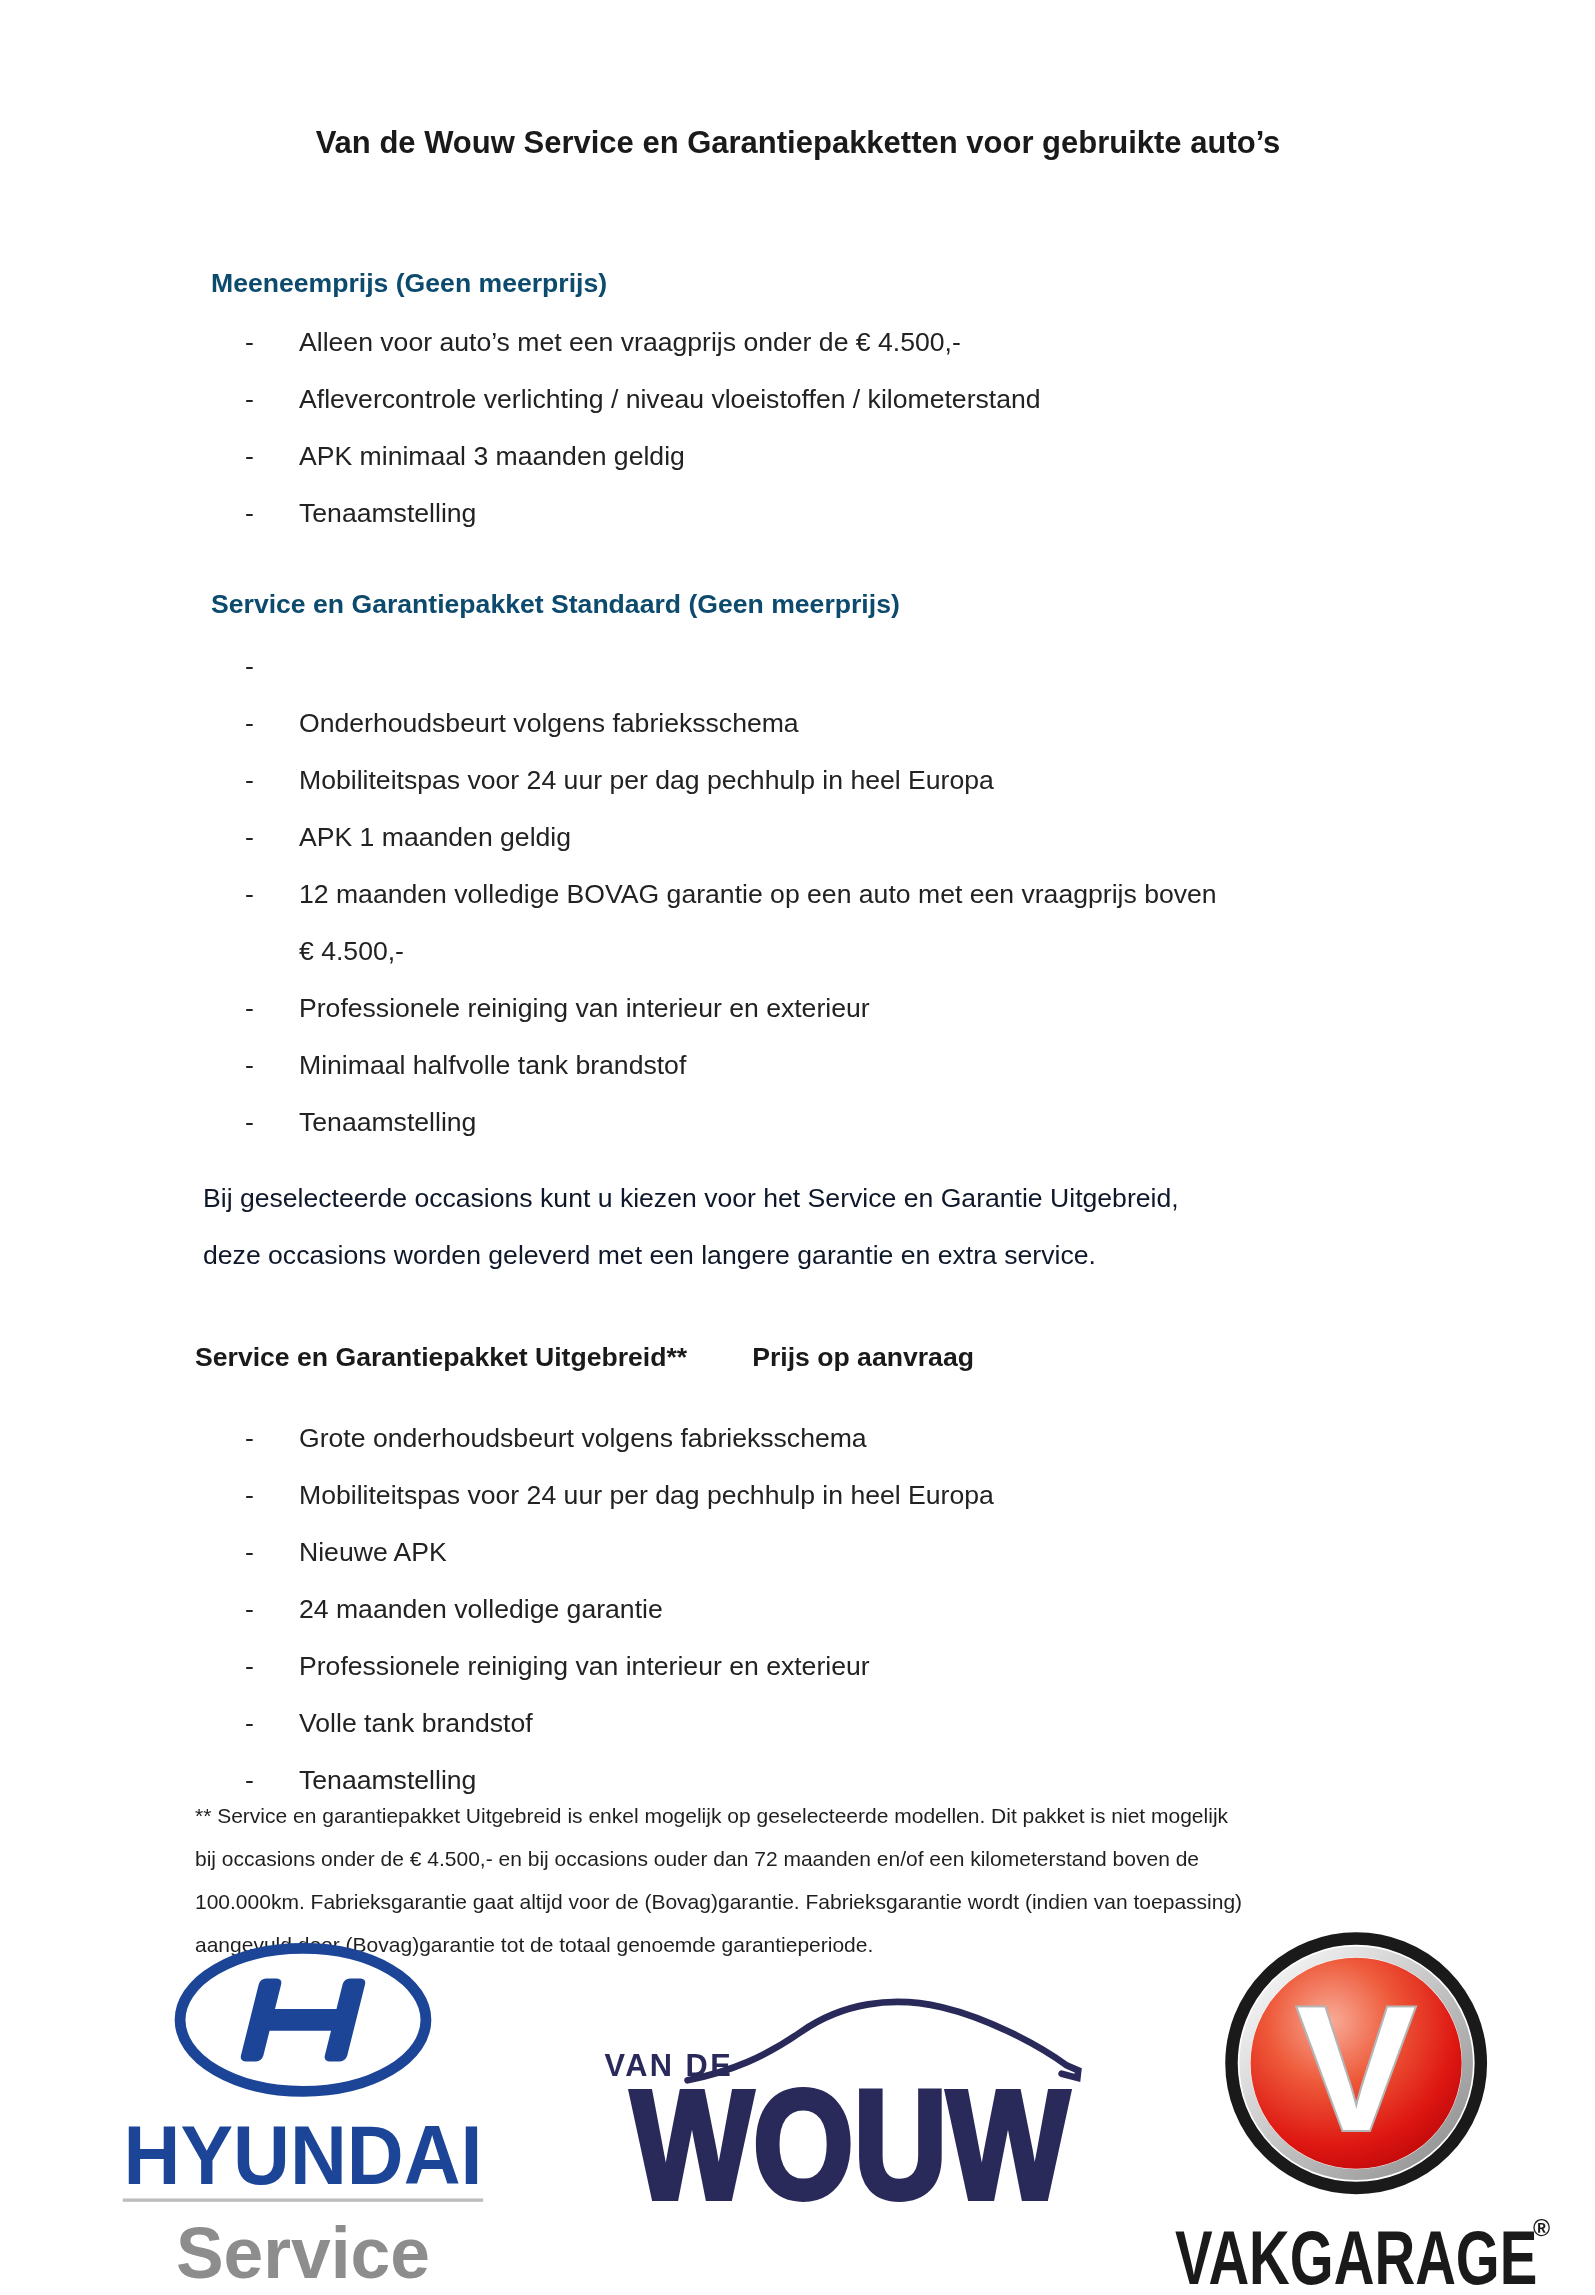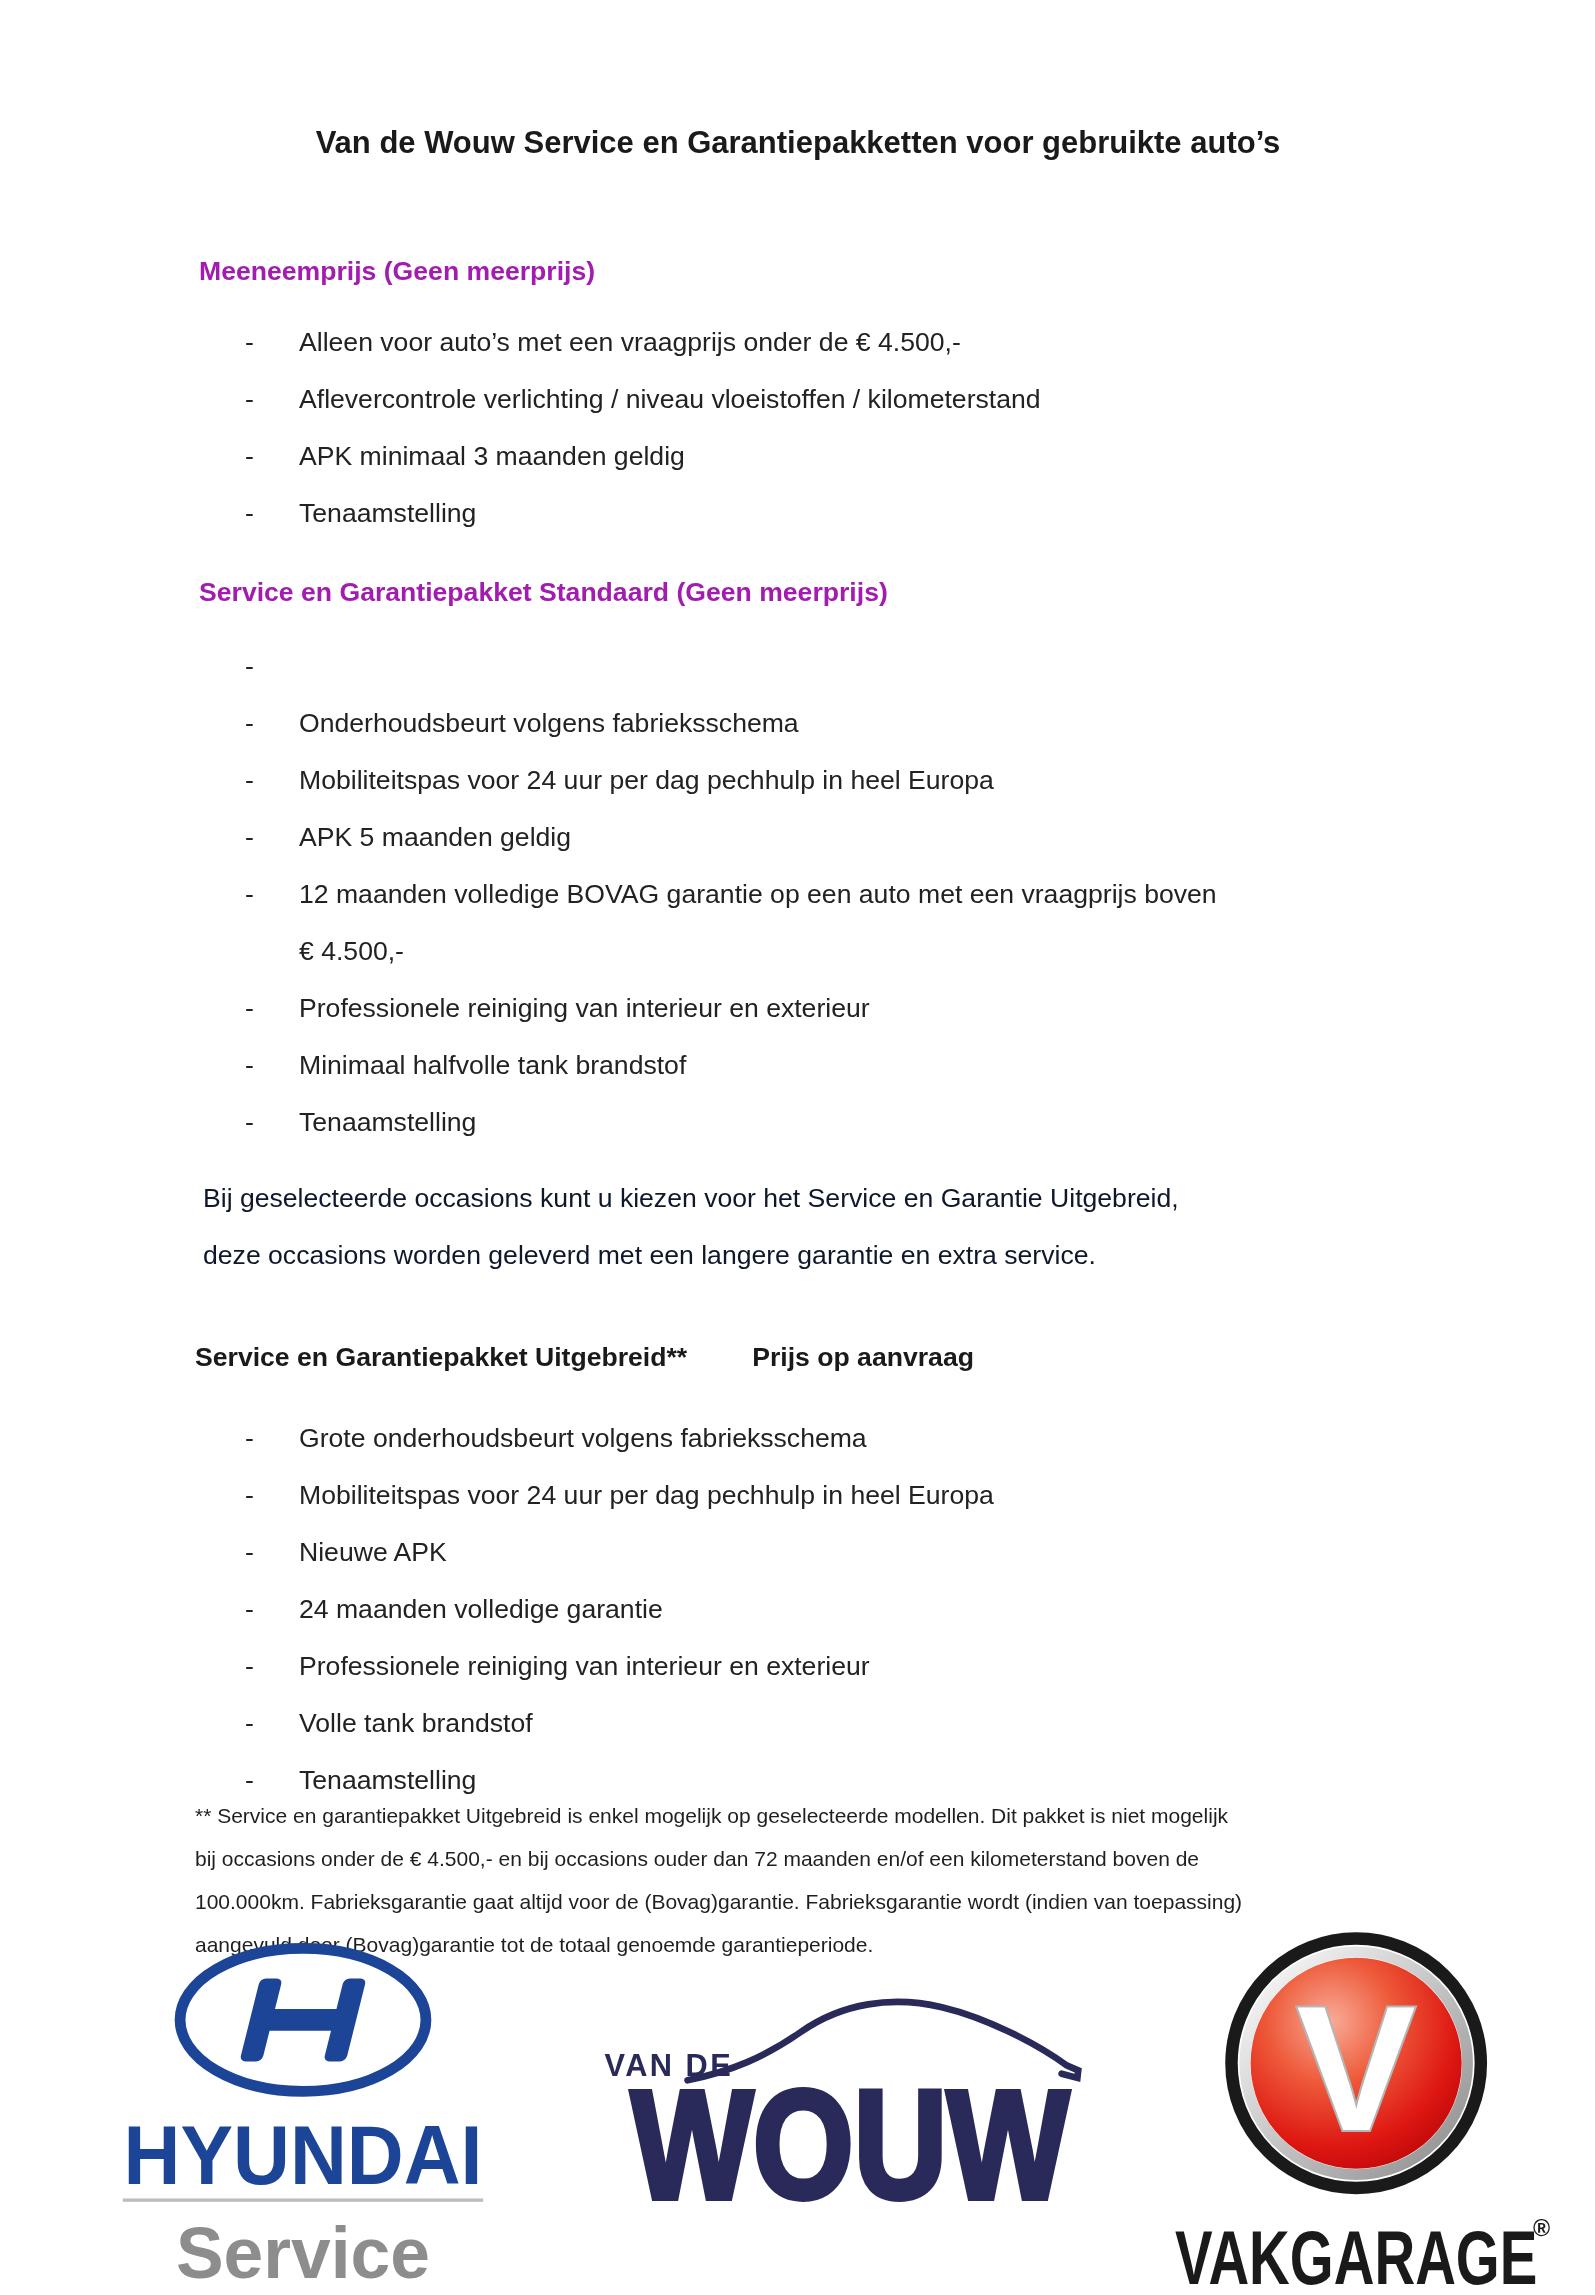--- a/index.html
+++ b/index.html
@@ -13,22 +13,22 @@
   }
   .abs{position:absolute;}
   .title{
     top:125px;left:0;width:1596px;
     text-align:center;
     font-size:31px;font-weight:bold;color:#1a1a1a;
     margin:0;
   }
   .heading{
     left:195px;
-    font-size:26.6px;font-weight:bold;color:#a21caf;
-    margin:4px;white-space:nowrap;text-align:right;
+    font-size:26.6px;font-weight:bold;color:#0c4a6e;
+    margin:16px;white-space:nowrap;text-align:right;
   }
   .h3row{
     left:195px;display:flex;gap:65px;align-items:flex-start;
   }
   .h3row h2{margin:0;font-size:26.6px;font-weight:bold;color:#1a1a1a;white-space:nowrap;}
   ul.list{
     left:195px;margin:0;padding:0 0 0 50px;list-style:none;width:1230px;
   }
   ul.list li{
     display:flex;align-items:flex-start;
@@ -83,21 +83,21 @@
     <li>
         <span class="dash">-</span>
         <span class="txt">Onderhoudsbeurt volgens fabrieksschema</span>
       </li>
     <li>
         <span class="dash">-</span>
         <span class="txt">Mobiliteitspas voor 24 uur per dag pechhulp in heel Europa</span>
       </li>
     <li>
         <span class="dash">-</span>
-        <span class="txt">APK 5 maanden geldig</span>
+        <span class="txt">APK 1 maanden geldig</span>
       </li>
     <li>
         <span class="dash">-</span>
         <span class="txt">12 maanden volledige BOVAG garantie op een auto met een vraagprijs boven
 € 4.500,-</span>
       </li>
     <li>
         <span class="dash">-</span>
         <span class="txt">Professionele reiniging van interieur en exterieur</span>
       </li>

